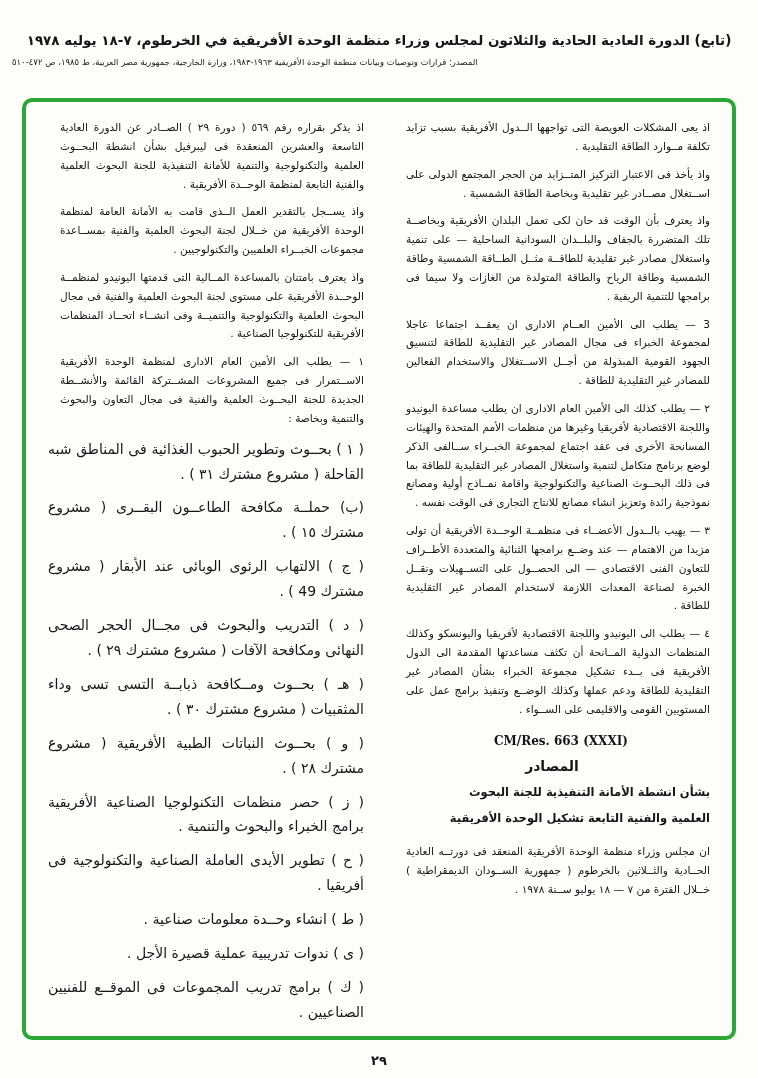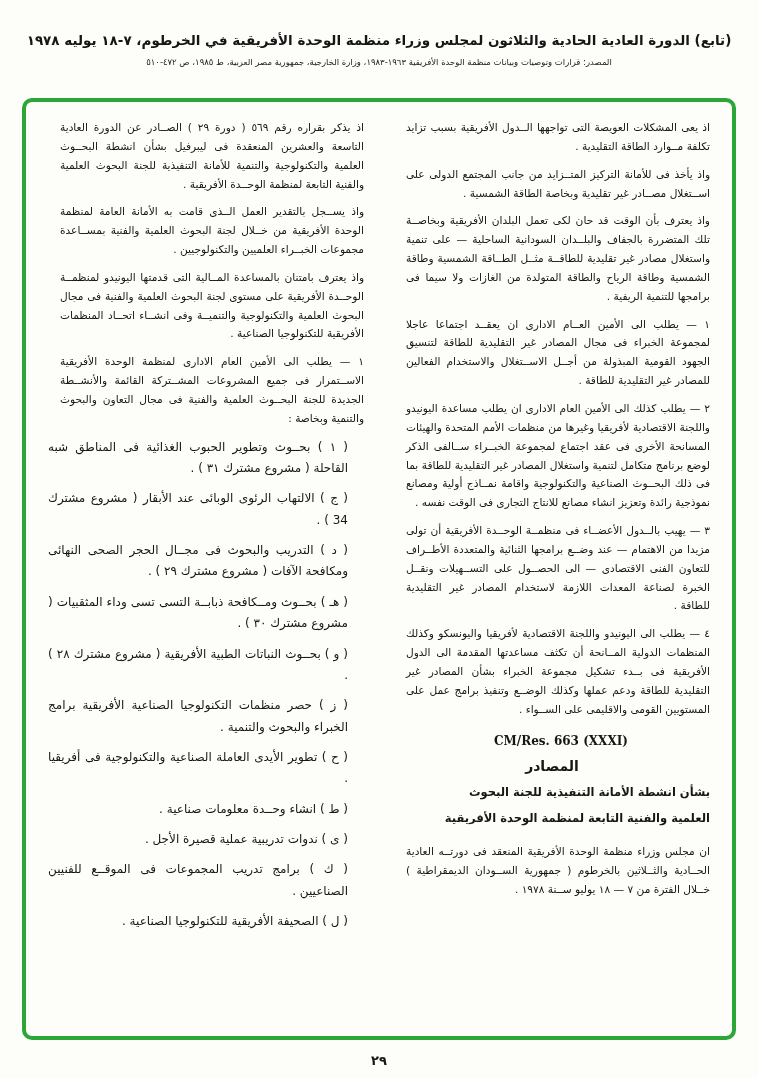--- a/index.html
+++ b/index.html
@@ -9,39 +9,39 @@
     width:758px; height:1078px; position:relative; overflow:hidden;
     background:var(--paper); color:var(--ink);
     font-family:"DejaVu Sans", sans-serif;
   }
   .doc-header{ padding-top:30px; }
   .doc-title{
     direction:rtl; text-align:center; font-weight:bold;
     font-size:13.5px; line-height:1.5; padding:0 14px; margin:0;
   }
   .doc-source{
-    direction:rtl; text-align:center; font-size:8.5px; color:#222;
+    direction:rtl; text-align:left; font-size:8.5px; color:#222;
     padding:7px 12px 0 12px; margin:0;
   }
   .green-frame{
     position:absolute; left:22px; top:98px; width:714px; height:942px;
     border:4px solid var(--frame-green); border-radius:10px;
     padding:16px 22px 10px 22px; background:transparent; overflow:hidden;
   }
   .columns{
     direction:rtl; display:flex; gap:30px; height:100%;
   }
   .col{ flex:1 1 0; min-width:0; }
   .para{
     direction:rtl; text-align:justify; text-justify:inter-word;
     font-size:10.6px; line-height:1.78; margin:0 0 9px 12px;
   }
   .item{
     direction:rtl; text-align:justify;
-    font-size:12px; line-height:1.78; margin:0 16px 9px 0;
+    font-size:14px; line-height:1.78; margin:0 0 9px 0;
   }
   .cm-res{
     direction:ltr; text-align:center; font-weight:bold;
     font-family:"DejaVu Serif", serif;
     font-size:12px; margin:16px 0 10px 18px;
   }
   .res-heading{
     direction:rtl; text-align:center; font-weight:bold;
     font-size:14px; margin:10px 0 8px 0;
   }
@@ -61,40 +61,41 @@
 <header class="doc-header">
   <p class="doc-title">(تابع) الدورة العادية الحادية والثلاثون لمجلس وزراء منظمة الوحدة الأفريقية في الخرطوم، ٧-١٨ يوليه ١٩٧٨</p>
   <p class="doc-source">المصدر: قرارات وتوصيات وبيانات منظمة الوحدة الأفريقية ١٩٦٣-١٩٨٣، وزارة الخارجية، جمهورية مصر العربية، ط ١٩٨٥، ص ٤٧٢-٥١٠</p>
 </header>
 
 <div class="green-frame">
   <div class="columns">
 
     <div class="col">
       <p class="para">اذ يعى المشكلات العويصة التى تواجهها الــدول الأفريقية بسبب تزايد تكلفة مــوارد الطاقة التقليدية .</p>
-      <p class="para">واذ يأخذ فى للأمانة التركيز المتــزايد من جانب المجتمع الدولى على اســتغلال مصــادر غير تقليدية وبخاصة الطاقة الشمسية .</p>
+      <p class="para">واذ يأخذ فى الاعتبار التركيز المتــزايد من الحجر المجتمع الدولى على اســتغلال مصــادر غير تقليدية وبخاصة الطاقة الشمسية .</p>
       <p class="para">واذ يعترف بأن الوقت قد حان لكى تعمل البلدان الأفريقية وبخاصــة تلك المتضررة بالجفاف والبلــدان السودانية الساحلية — على تنمية واستغلال مصادر غير تقليدية للطاقــة مثــل الطــاقة الشمسية وطاقة الشمسية وطاقة الرياح والطاقة المتولدة من الغازات ولا سيما فى برامجها للتنمية الريفية .</p>
-      <p class="para">١ — يطلب الى الأمين العــام الادارى ان يعقــد اجتماعا عاجلا لمجموعة الخبراء فى مجال المصادر غير التقليدية للطاقة لتنسيق الجهود القومية المبذولة من أجــل الاســتغلال والاستخدام الفعالين للمصادر غير التقليدية للطاقة .</p>
+      <p class="para">3 — يطلب الى الأمين العــام الادارى ان يعقــد اجتماعا عاجلا لمجموعة الخبراء فى مجال المصادر غير التقليدية للطاقة لتنسيق الجهود القومية المبذولة من أجــل الاســتغلال والاستخدام الفعالين للمصادر غير التقليدية للطاقة .</p>
       <p class="para">٢ — يطلب كذلك الى الأمين العام الادارى ان يطلب مساعدة اليونيدو واللجنة الاقتصادية لأفريقيا وغيرها من منظمات الأمم المتحدة والهيئات المسانحة الأخرى فى عقد اجتماع لمجموعة الخبــراء ســالفى الذكر لوضع برنامج متكامل لتنمية واستغلال المصادر غير التقليدية للطاقة بما فى ذلك البحــوث الصناعية والتكنولوجية واقامة نمــاذج أولية ومصانع نموذجية رائدة وتعزيز انشاء مصانع للانتاج التجارى فى الوقت نفسه .</p>
       <p class="para">٣ — يهيب بالــدول الأعضــاء فى منظمــة الوحــدة الأفريقية أن تولى مزيدا من الاهتمام — عند وضــع برامجها الثنائية والمتعددة الأطــراف للتعاون الفنى الاقتصادى — الى الحصــول على التســهيلات ونقــل الخبرة لصناعة المعدات اللازمة لاستخدام المصادر غير التقليدية للطاقة .</p>
       <p class="para">٤ — يطلب الى اليونيدو واللجنة الاقتصادية لأفريقيا واليونسكو وكذلك المنظمات الدولية المــانحة أن تكثف مساعدتها المقدمة الى الدول الأفريقية فى بــدء تشكيل مجموعة الخبراء بشأن المصادر غير التقليدية للطاقة ودعم عملها وكذلك الوضــع وتنفيذ برامج عمل على المستويين القومى والاقليمى على الســواء .</p>
       <p class="cm-res">CM/Res. 663 (XXXI)</p>
       <h3 class="res-heading">المصادر</h3>
       <h4 class="res-subtitle">بشأن انشطة الأمانة التنفيذية للجنة البحوث</h4>
-      <h4 class="res-subtitle last">العلمية والفنية التابعة لمنظمة الوحدة الأفريقية</h4>
+      <h4 class="res-subtitle last">العلمية والفنية التابعة تشكيل الوحدة الأفريقية</h4>
       <p class="para">ان مجلس وزراء منظمة الوحدة الأفريقية المنعقد فى دورتــه العادية الحــادية والثــلاثين بالخرطوم ( جمهورية الســودان الديمقراطية ) خــلال الفترة من ٧ — ١٨ يوليو ســنة ١٩٧٨ .</p>
     </div>
 
     <div class="col">
       <p class="para">اذ يذكر بقراره رقم ٥٦٩ ( دورة ٢٩ ) الصــادر عن الدورة العادية التاسعة والعشرين المنعقدة فى ليبرفيل بشأن انشطة البحــوث العلمية والتكنولوجية والتنمية للأمانة التنفيذية للجنة البحوث العلمية والفنية التابعة لمنظمة الوحــدة الأفريقية .</p>
       <p class="para">واذ يســجل بالتقدير العمل الــذى قامت به الأمانة العامة لمنظمة الوحدة الأفريقية من خــلال لجنة البحوث العلمية والفنية بمســاعدة مجموعات الخبــراء العلميين والتكنولوجيين .</p>
       <p class="para">واذ يعترف بامتنان بالمساعدة المــالية التى قدمتها اليونيدو لمنظمــة الوحــدة الأفريقية على مستوى لجنة البحوث العلمية والفنية فى مجال البحوث العلمية والتكنولوجية والتنميــة وفى انشــاء اتحــاد المنظمات الأفريقية للتكنولوجيا الصناعية .</p>
       <p class="para">١ — يطلب الى الأمين العام الادارى لمنظمة الوحدة الأفريقية الاســتمرار فى جميع المشروعات المشــتركة القائمة والأنشــطة الجديدة للجنة البحــوث العلمية والفنية فى مجال التعاون والبحوث والتنمية وبخاصة :</p>
       <p class="item">( ١ ) بحــوث وتطوير الحبوب الغذائية فى المناطق شبه القاحلة ( مشروع مشترك ٣١ ) .</p>
-      <p class="item">( ج ) الالتهاب الرئوى الوبائى عند الأبقار ( مشروع مشترك 34 ) .</p>
+      <p class="item">(ب) حملــة مكافحة الطاعــون البقــرى ( مشروع مشترك ١٥ ) .</p>
+      <p class="item">( ج ) الالتهاب الرئوى الوبائى عند الأبقار ( مشروع مشترك 49 ) .</p>
       <p class="item">( د ) التدريب والبحوث فى مجــال الحجر الصحى النهائى ومكافحة الآفات ( مشروع مشترك ٢٩ ) .</p>
       <p class="item">( هـ ) بحــوث ومــكافحة ذبابــة التسى تسى وداء المثقبيات ( مشروع مشترك ٣٠ ) .</p>
       <p class="item">( و ) بحــوث النباتات الطبية الأفريقية ( مشروع مشترك ٢٨ ) .</p>
       <p class="item">( ز ) حصر منظمات التكنولوجيا الصناعية الأفريقية برامج الخبراء والبحوث والتنمية .</p>
       <p class="item">( ح ) تطوير الأيدى العاملة الصناعية والتكنولوجية فى أفريقيا .</p>
       <p class="item">( ط ) انشاء وحــدة معلومات صناعية .</p>
       <p class="item">( ى ) ندوات تدريبية عملية قصيرة الأجل .</p>
       <p class="item">( ك ) برامج تدريب المجموعات فى الموقــع للفنيين الصناعيين .</p>
       <p class="item">( ل ) الصحيفة الأفريقية للتكنولوجيا الصناعية .</p>
     </div>

